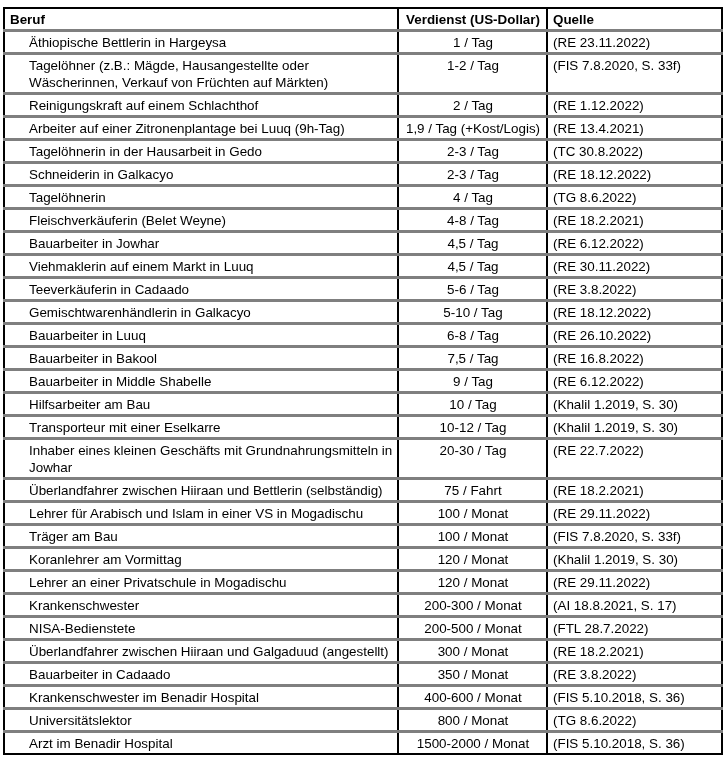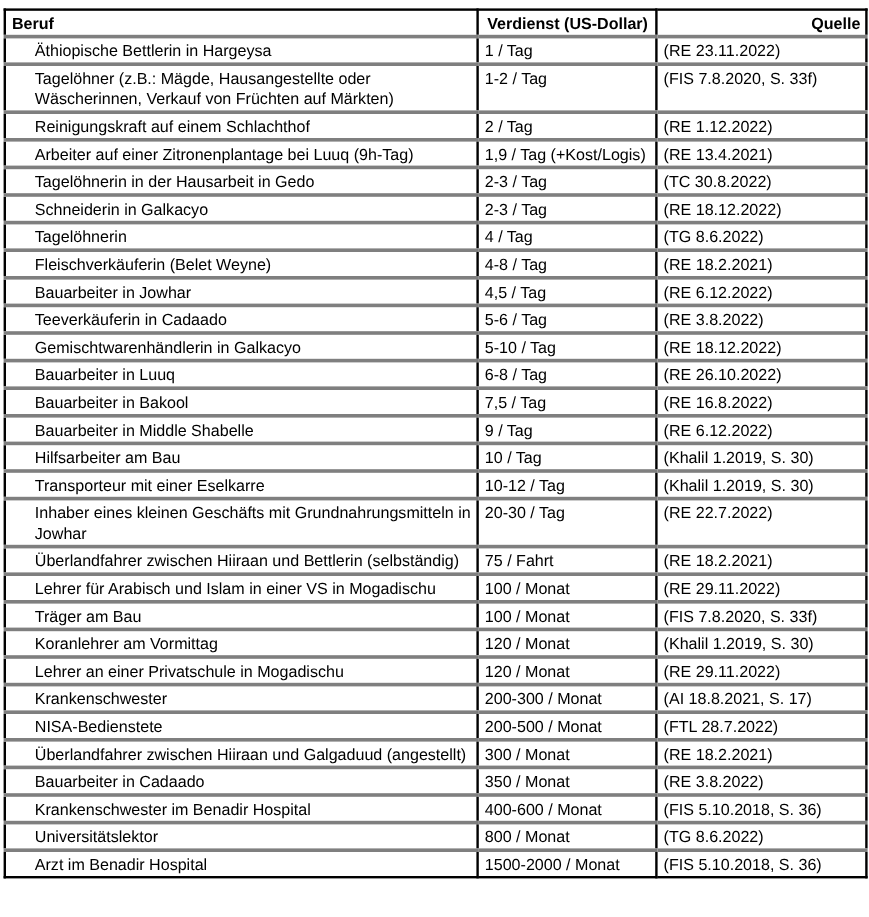--- a/index.html
+++ b/index.html
@@ -39,24 +39,24 @@
     line-height: 17px;
     overflow: hidden;
     word-wrap: break-word;
   }
   thead th {
     border-top: 2px solid #000000;
     font-weight: bold;
   }
   .th-beruf     { text-align: left; margin-top: 32px; }
   .th-verdienst { text-align: center; }
-  .th-quelle    { text-align: right; }
+  .th-quelle    { text-align: left; }
 
   .cell-beruf     { text-align: left; padding-left: 24px; }
-  .cell-verdienst { text-align: left; }
+  .cell-verdienst { text-align: center; }
   .cell-quelle    { text-align: left; }
 </style>
 </head>
 <body>
 
 <div class="page">
   <table class="wage-table">
     <colgroup>
       <col class="col-beruf">
       <col class="col-verdienst">
@@ -109,20 +109,25 @@
           <td class="cell-beruf">Fleischverkäuferin (Belet Weyne)</td>
           <td class="cell-verdienst">4-8 / Tag</td>
           <td class="cell-quelle">(RE 18.2.2021)</td>
         </tr>
         <tr>
           <td class="cell-beruf">Bauarbeiter in Jowhar</td>
           <td class="cell-verdienst">4,5 / Tag</td>
           <td class="cell-quelle">(RE 6.12.2022)</td>
         </tr>
         <tr>
+          <td class="cell-beruf">Viehmaklerin auf einem Markt in Luuq</td>
+          <td class="cell-verdienst">4,5 / Tag</td>
+          <td class="cell-quelle">(RE 30.11.2022)</td>
+        </tr>
+        <tr>
           <td class="cell-beruf">Teeverkäuferin in Cadaado</td>
           <td class="cell-verdienst">5-6 / Tag</td>
           <td class="cell-quelle">(RE 3.8.2022)</td>
         </tr>
         <tr>
           <td class="cell-beruf">Gemischtwarenhändlerin in Galkacyo</td>
           <td class="cell-verdienst">5-10 / Tag</td>
           <td class="cell-quelle">(RE 18.12.2022)</td>
         </tr>
         <tr>

